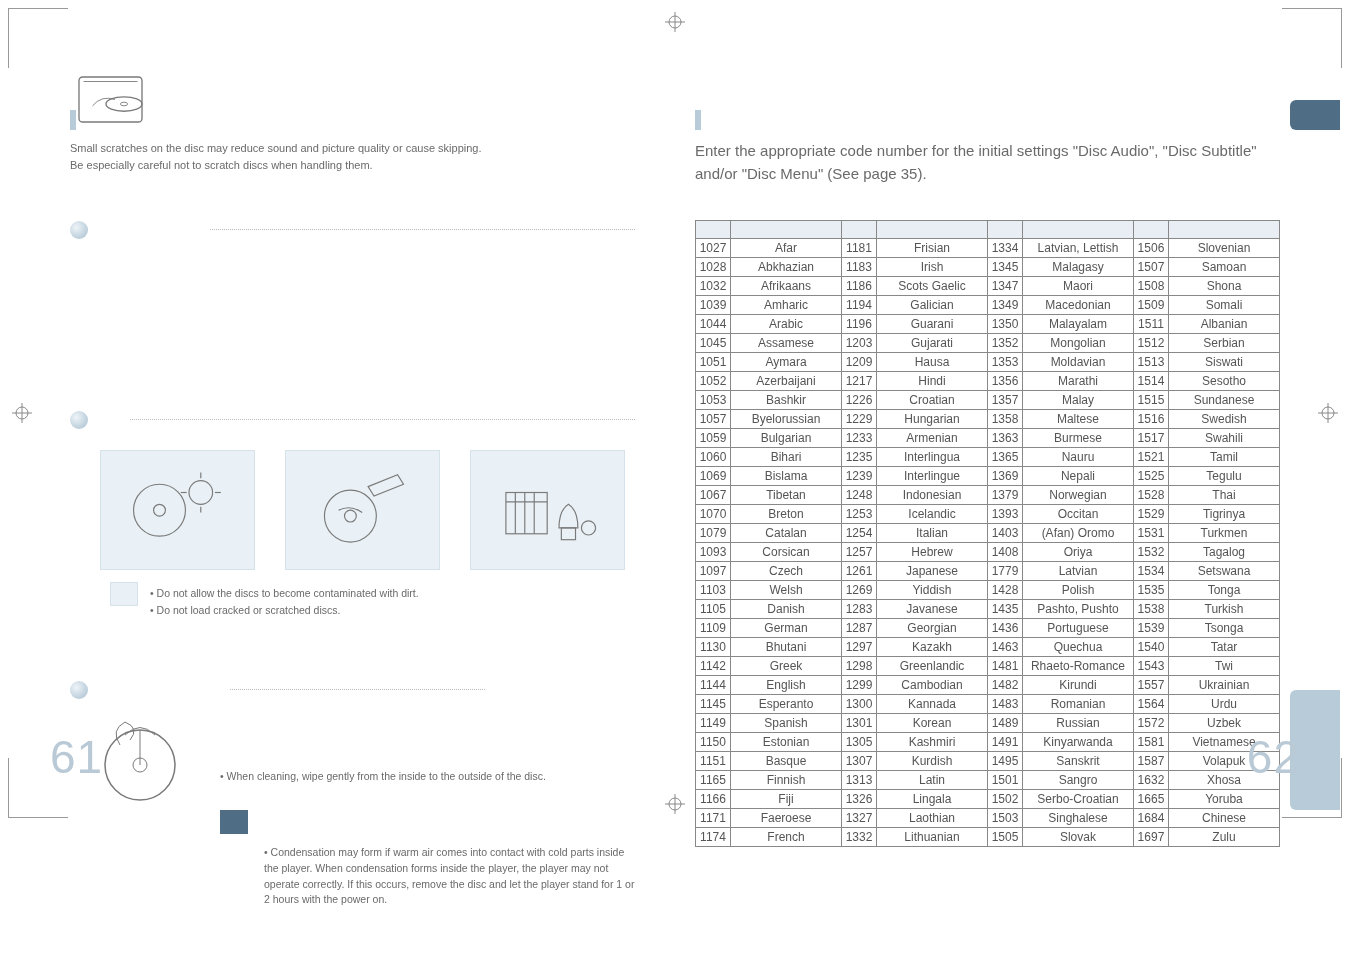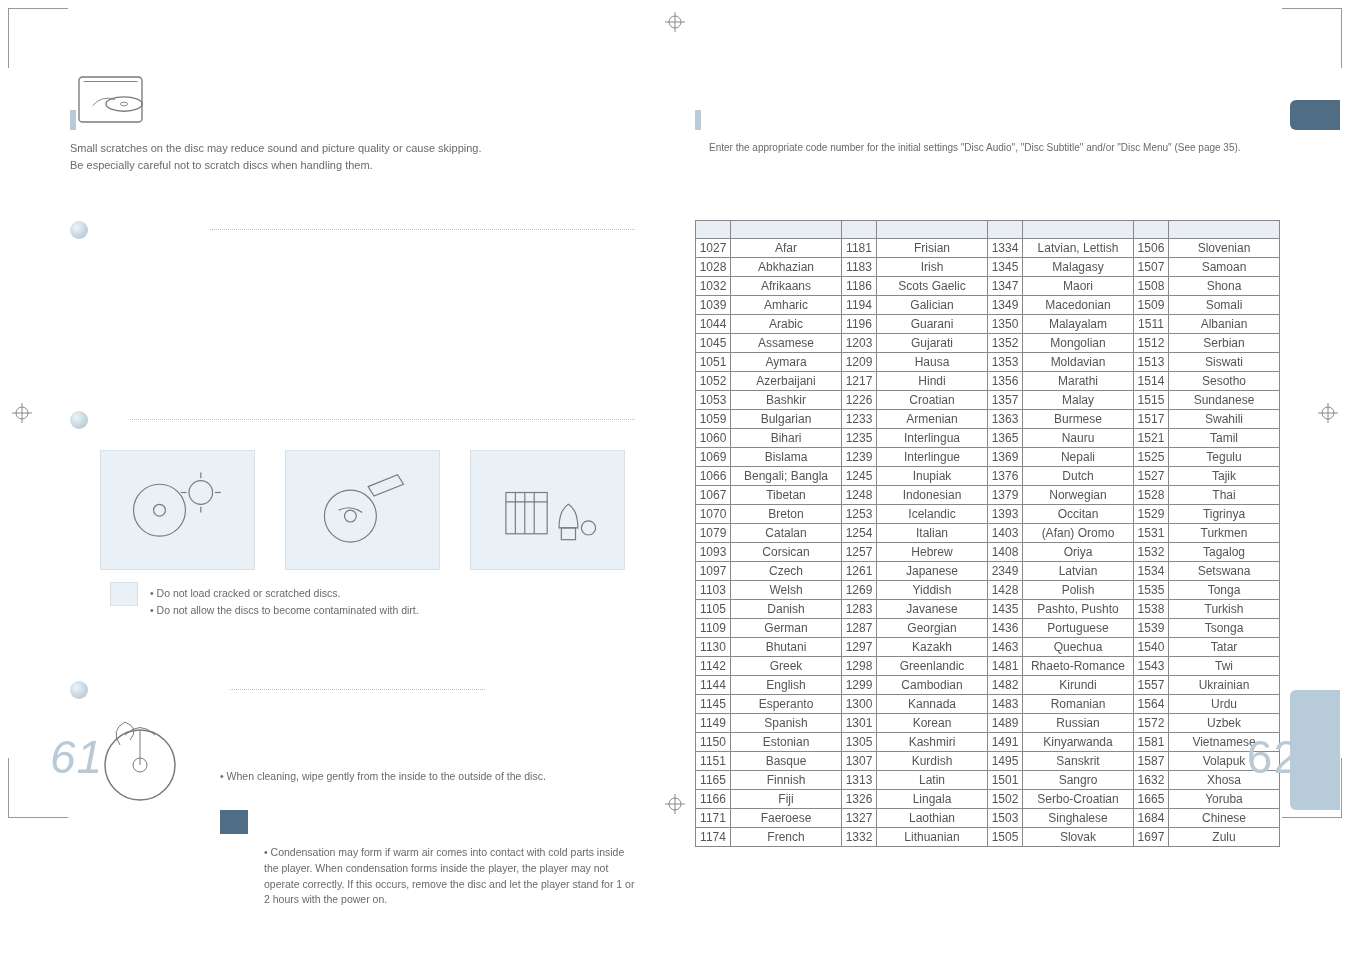--- a/index.html
+++ b/index.html
@@ -51,26 +51,26 @@
 
   .clean-illus { position: absolute; top: 660px; left: 20px; width: 100px; height: 100px; }
   .clean-illus svg { width: 100%; height: 100%; }
 
   .clean-text { position: absolute; top: 720px; left: 150px; right: 45px; font-size: 10.5px; color: #6a6a6a; }
 
   .caution-icon { position: absolute; top: 760px; left: 150px; width: 28px; height: 24px; background: #4f6e85; }
   .caution-text { position: absolute; top: 795px; left: 150px; right: 20px; font-size: 10.5px; line-height: 1.5; color: #6a6a6a; margin-left: 44px; }
 
   .pgnum { position: absolute; bottom: -8px; font-size: 46px; font-weight: 300; color: #b9cad6; letter-spacing: 1px; }
-  .pgnum.left { left: -20px; font-style: italic; }
+  .pgnum.left { left: -20px; }
   .pgnum.right { right: -20px; }
 
   
   .rleadbar { position: absolute; top: 60px; left: 0; width: 6px; height: 20px; background: #b7cbd8; }
-  .rintro { position: absolute; top: 90px; left: 14px; right: 10px; font-size: 10px; line-height: 1.5; color: #6a6a6a; }
+  .rintro { position: absolute; top: 90px; left: 0; right: 10px; font-size: 15px; line-height: 1.5; color: #6a6a6a; }
 
   .lang-table { position: absolute; top: 170px; left: 0; right: 20px; border-collapse: collapse; font-size: 12px; color: #555; width: 100%; table-layout: fixed; }
   .lang-table th, .lang-table td { border: 1px solid #888; padding: 2px 3px; text-align: center; white-space: nowrap; overflow: hidden; }
   .lang-table thead th { background: #e8eef3; height: 18px; }
   .lang-table col.c { width: 6%; }
   .lang-table col.l { width: 19%; }
 
   .side-tab { position: absolute; right: -60px; width: 50px; }
   .side-tab.t1 { top: 50px; height: 30px; background: #4f6e85; border-radius: 6px 0 0 6px; }
   .side-tab.t2 { top: 640px; height: 120px; background: #b7cbd8; border-radius: 6px 0 0 6px; }
@@ -171,22 +171,22 @@
               <line x1="39" y1="25" x2="39" y2="60" stroke="#7a7a7a"></line>
               <path d="M60 55 Q60 40 68 35 Q76 40 76 55 Z" fill="none" stroke="#7a7a7a"></path>
               <rect x="62" y="55" width="12" height="10" fill="none" stroke="#7a7a7a"></rect>
               <circle cx="85" cy="55" r="6" fill="none" stroke="#7a7a7a"></circle>
             </svg>
         </div>
       </div>
 
       <div class="bullet-icon"></div>
       <div class="bullets1">
+        <div>• Do not allow the discs to become contaminated with dirt.</div>
         <div>• Do not load cracked or scratched discs.</div>
-        <div>• Do not allow the discs to become contaminated with dirt.</div>
       </div>
 
       <div class="sec3"><span class="section-dot"></span></div>
       <div class="section-line line3"></div>
 
       <div class="clean-illus">
         <svg viewBox="0 0 100 100">
             <circle cx="50" cy="55" r="35" fill="none" stroke="#7a7a7a" stroke-width="1.5"></circle>
             <circle cx="50" cy="55" r="7" fill="none" stroke="#7a7a7a"></circle>
             <path d="M50 20 L50 55" stroke="#7a7a7a"></path>
@@ -315,20 +315,30 @@
               <td>1053</td>
               <td>Bashkir</td>
               <td>1226</td>
               <td>Croatian</td>
               <td>1357</td>
               <td>Malay</td>
               <td>1515</td>
               <td>Sundanese</td>
             </tr>
             <tr>
+              <td>1057</td>
+              <td>Byelorussian</td>
+              <td>1229</td>
+              <td>Hungarian</td>
+              <td>1358</td>
+              <td>Maltese</td>
+              <td>1516</td>
+              <td>Swedish</td>
+            </tr>
+            <tr>
               <td>1059</td>
               <td>Bulgarian</td>
               <td>1233</td>
               <td>Armenian</td>
               <td>1363</td>
               <td>Burmese</td>
               <td>1517</td>
               <td>Swahili</td>
             </tr>
             <tr>
@@ -345,30 +355,20 @@
               <td>1069</td>
               <td>Bislama</td>
               <td>1239</td>
               <td>Interlingue</td>
               <td>1369</td>
               <td>Nepali</td>
               <td>1525</td>
               <td>Tegulu</td>
             </tr>
             <tr>
-              <td>1066</td>
-              <td>Bengali; Bangla</td>
-              <td>1245</td>
-              <td>Inupiak</td>
-              <td>1376</td>
-              <td>Dutch</td>
-              <td>1527</td>
-              <td>Tajik</td>
-            </tr>
-            <tr>
               <td>1067</td>
               <td>Tibetan</td>
               <td>1248</td>
               <td>Indonesian</td>
               <td>1379</td>
               <td>Norwegian</td>
               <td>1528</td>
               <td>Thai</td>
             </tr>
             <tr>
@@ -399,21 +399,21 @@
               <td>1408</td>
               <td>Oriya</td>
               <td>1532</td>
               <td>Tagalog</td>
             </tr>
             <tr>
               <td>1097</td>
               <td>Czech</td>
               <td>1261</td>
               <td>Japanese</td>
-              <td>2349</td>
+              <td>1779</td>
               <td>Latvian</td>
               <td>1534</td>
               <td>Setswana</td>
             </tr>
             <tr>
               <td>1103</td>
               <td>Welsh</td>
               <td>1269</td>
               <td>Yiddish</td>
               <td>1428</td>

